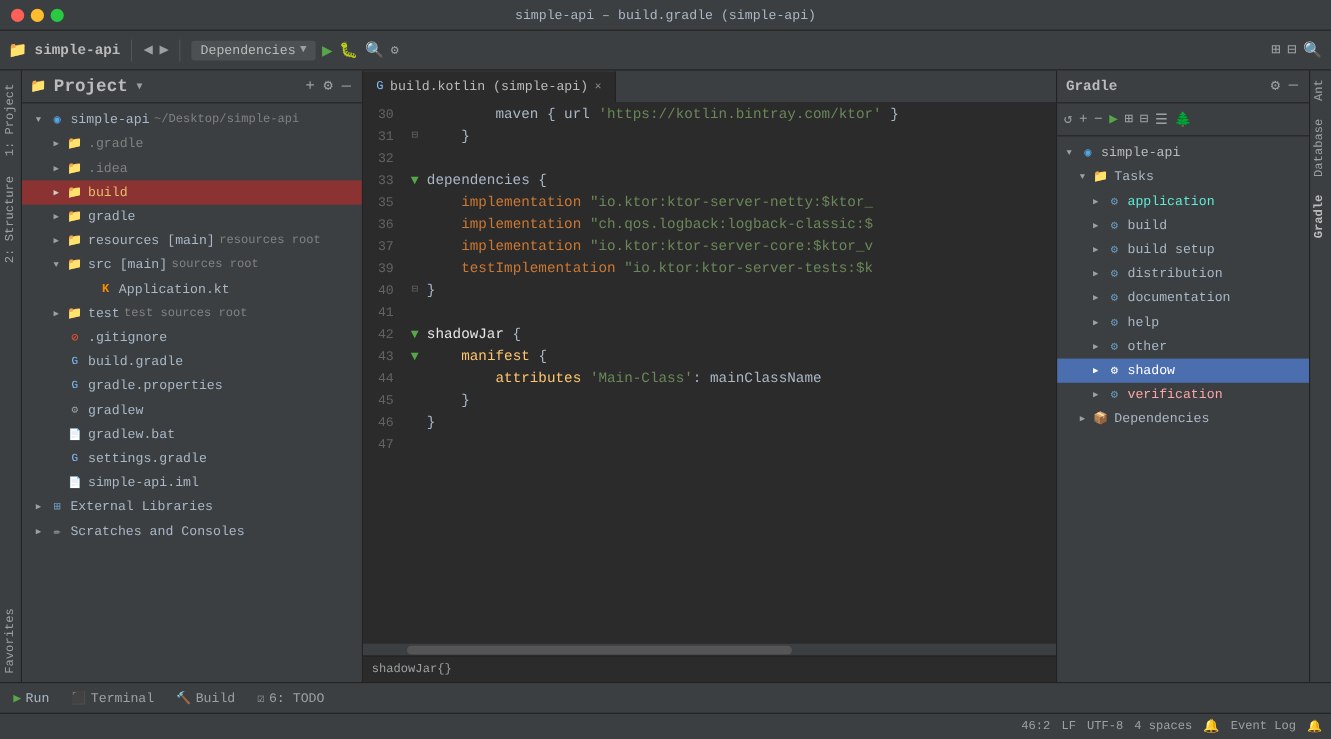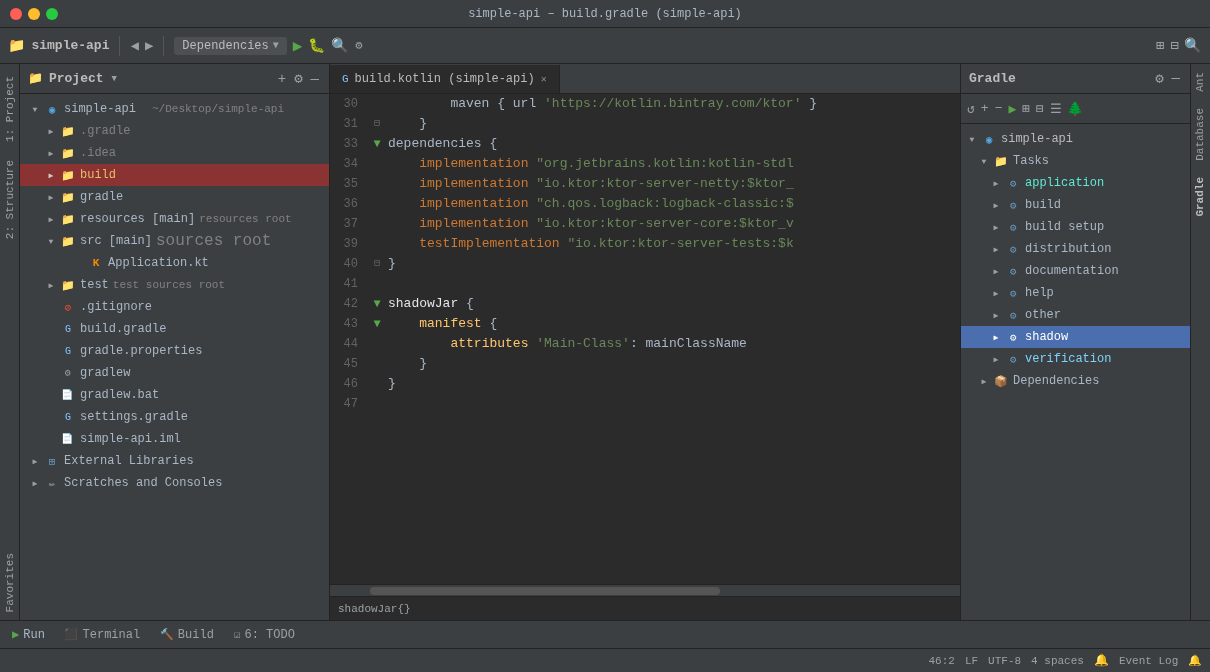--- a/index.html
+++ b/index.html
@@ -73,21 +73,21 @@
       height: 30px;
       background: #3c3f41;
       display: flex;
       align-items: center;
       padding: 0 8px;
       gap: 6px;
       border-bottom: 1px solid #232323;
     }
 
     .panel-header-title {
-      font-size: 13px;
+      font-size: 16px;
       color: #bbbbbb;
       font-weight: bold;
     }
 
     .panel-header-icons {
       margin-left: auto;
       display: flex;
       gap: 4px;
       align-items: center;
     }
@@ -476,21 +476,21 @@
         <span class="icon-btn">—</span>
       </div>
     </div>
 
     <div id="project-tree">
 
       <div class="tree-item tree-indent-1">
         <span class="tree-arrow">▼</span>
         <span class="tree-icon" style="color:#51a8e3;">◉</span>
         <span class="tree-label label-light">simple-api</span>
-        <span class="tree-label label-gray" style="margin-left:16px; font-size:11px;">~/Desktop/simple-api</span>
+        <span class="tree-label label-gray" style="margin-left:4px; font-size:11px;">~/Desktop/simple-api</span>
       </div>
 
       <div class="tree-item tree-indent-2">
         <span class="tree-arrow">▶</span>
         <span class="tree-icon folder-icon">📁</span>
         <span class="tree-label label-gray">.gradle</span>
       </div>
 
       <div class="tree-item tree-indent-2">
         <span class="tree-arrow">▶</span>
@@ -514,21 +514,21 @@
         <span class="tree-arrow">▶</span>
         <span class="tree-icon" style="color:#e8bf6a;">📁</span>
         <span class="tree-label label-light">resources [main]</span>
         <span class="tree-label label-gray" style="margin-left:4px; font-size:11px;">resources root</span>
       </div>
 
       <div class="tree-item tree-indent-2">
         <span class="tree-arrow">▼</span>
         <span class="tree-icon" style="color:#51a8e3;">📁</span>
         <span class="tree-label label-light">src [main]</span>
-        <span class="tree-label label-gray" style="margin-left:4px; font-size:16px;">sources root</span>
+        <span class="tree-label label-gray" style="margin-left:4px; font-size:11px;">sources root</span>
       </div>
 
       <div class="tree-item tree-indent-3" style="padding-left:52px;">
         <span class="tree-arrow" style="visibility:hidden;">▶</span>
         <span class="tree-icon" style="color:#f88a00; font-size:11px; font-weight:bold;">K</span>
         <span class="tree-label label-light">Application.kt</span>
       </div>
 
       <div class="tree-item tree-indent-2">
         <span class="tree-arrow">▶</span>
@@ -609,32 +609,32 @@
         <span class="fold-btn"> </span>
         <span class="line-content"><span style="color:#a9b7c6;">        maven { url </span><span style="color:#6a8759;">'https://kotlin.bintray.com/ktor'</span><span style="color:#a9b7c6;"> }</span><span style="color:#cc7832;"> </span></span>
       </div>
 
       <div class="code-line">
         <span class="line-num">31</span>
         <span class="fold-btn" style="color:#606366; font-size:10px;">⊟</span>
         <span class="line-content"><span style="color:#a9b7c6;">    }</span></span>
       </div>
 
+      <div class="code-line">
+        <span class="line-num">32</span>
+        <span class="fold-btn"> </span>
+        <span class="line-content"></span>
+      </div>
 
       <div class="code-line">
         <span class="line-num">33</span>
         <span class="fold-btn" style="color:#57a64a; font-size:12px;">▼</span>
         <span class="line-content"><span style="color:#a9b7c6;">dependencies </span><span style="color:#a9b7c6;">{</span></span>
       </div>
 
-      <div class="code-line">
-        <span class="line-num">34</span>
-        <span class="fold-btn"> </span>
-        <span class="line-content"><span style="color:#a9b7c6;">    </span><span style="color:#cc7832;">implementation </span><span style="color:#6a8759;">"org.jetbrains.kotlin:kotlin-stdl</span></span>
-      </div>
 
       <div class="code-line">
         <span class="line-num">35</span>
         <span class="fold-btn"> </span>
         <span class="line-content"><span style="color:#a9b7c6;">    </span><span style="color:#cc7832;">implementation </span><span style="color:#6a8759;">"io.ktor:ktor-server-netty:$ktor_</span></span>
       </div>
 
       <div class="code-line">
         <span class="line-num">36</span>
         <span class="fold-btn"> </span>
@@ -790,21 +790,21 @@
 
       <div class="gradle-item g-indent-2 selected">
         <span class="tree-arrow" style="font-size:8px; color:#fff;">▶</span>
         <span class="tree-icon" style="color:#fff; font-size:11px;">⚙</span>
         <span style="color:#fff;">shadow</span>
       </div>
 
       <div class="gradle-item g-indent-2">
         <span class="tree-arrow" style="font-size:8px; color:#9da0a2;">▶</span>
         <span class="tree-icon" style="color:#6897bb; font-size:11px;">⚙</span>
-        <span style="color:#7dd3fc;">verification</span>
+        <span style="color:#fca5a5;">verification</span>
       </div>
 
       <div class="gradle-item g-indent-1">
         <span class="tree-arrow" style="font-size:8px; color:#9da0a2;">▶</span>
         <span class="tree-icon" style="color:#e8bf6a; font-size:11px;">📦</span>
         <span style="color:#a9b7c6;">Dependencies</span>
       </div>
     </div>
   </div>
 

